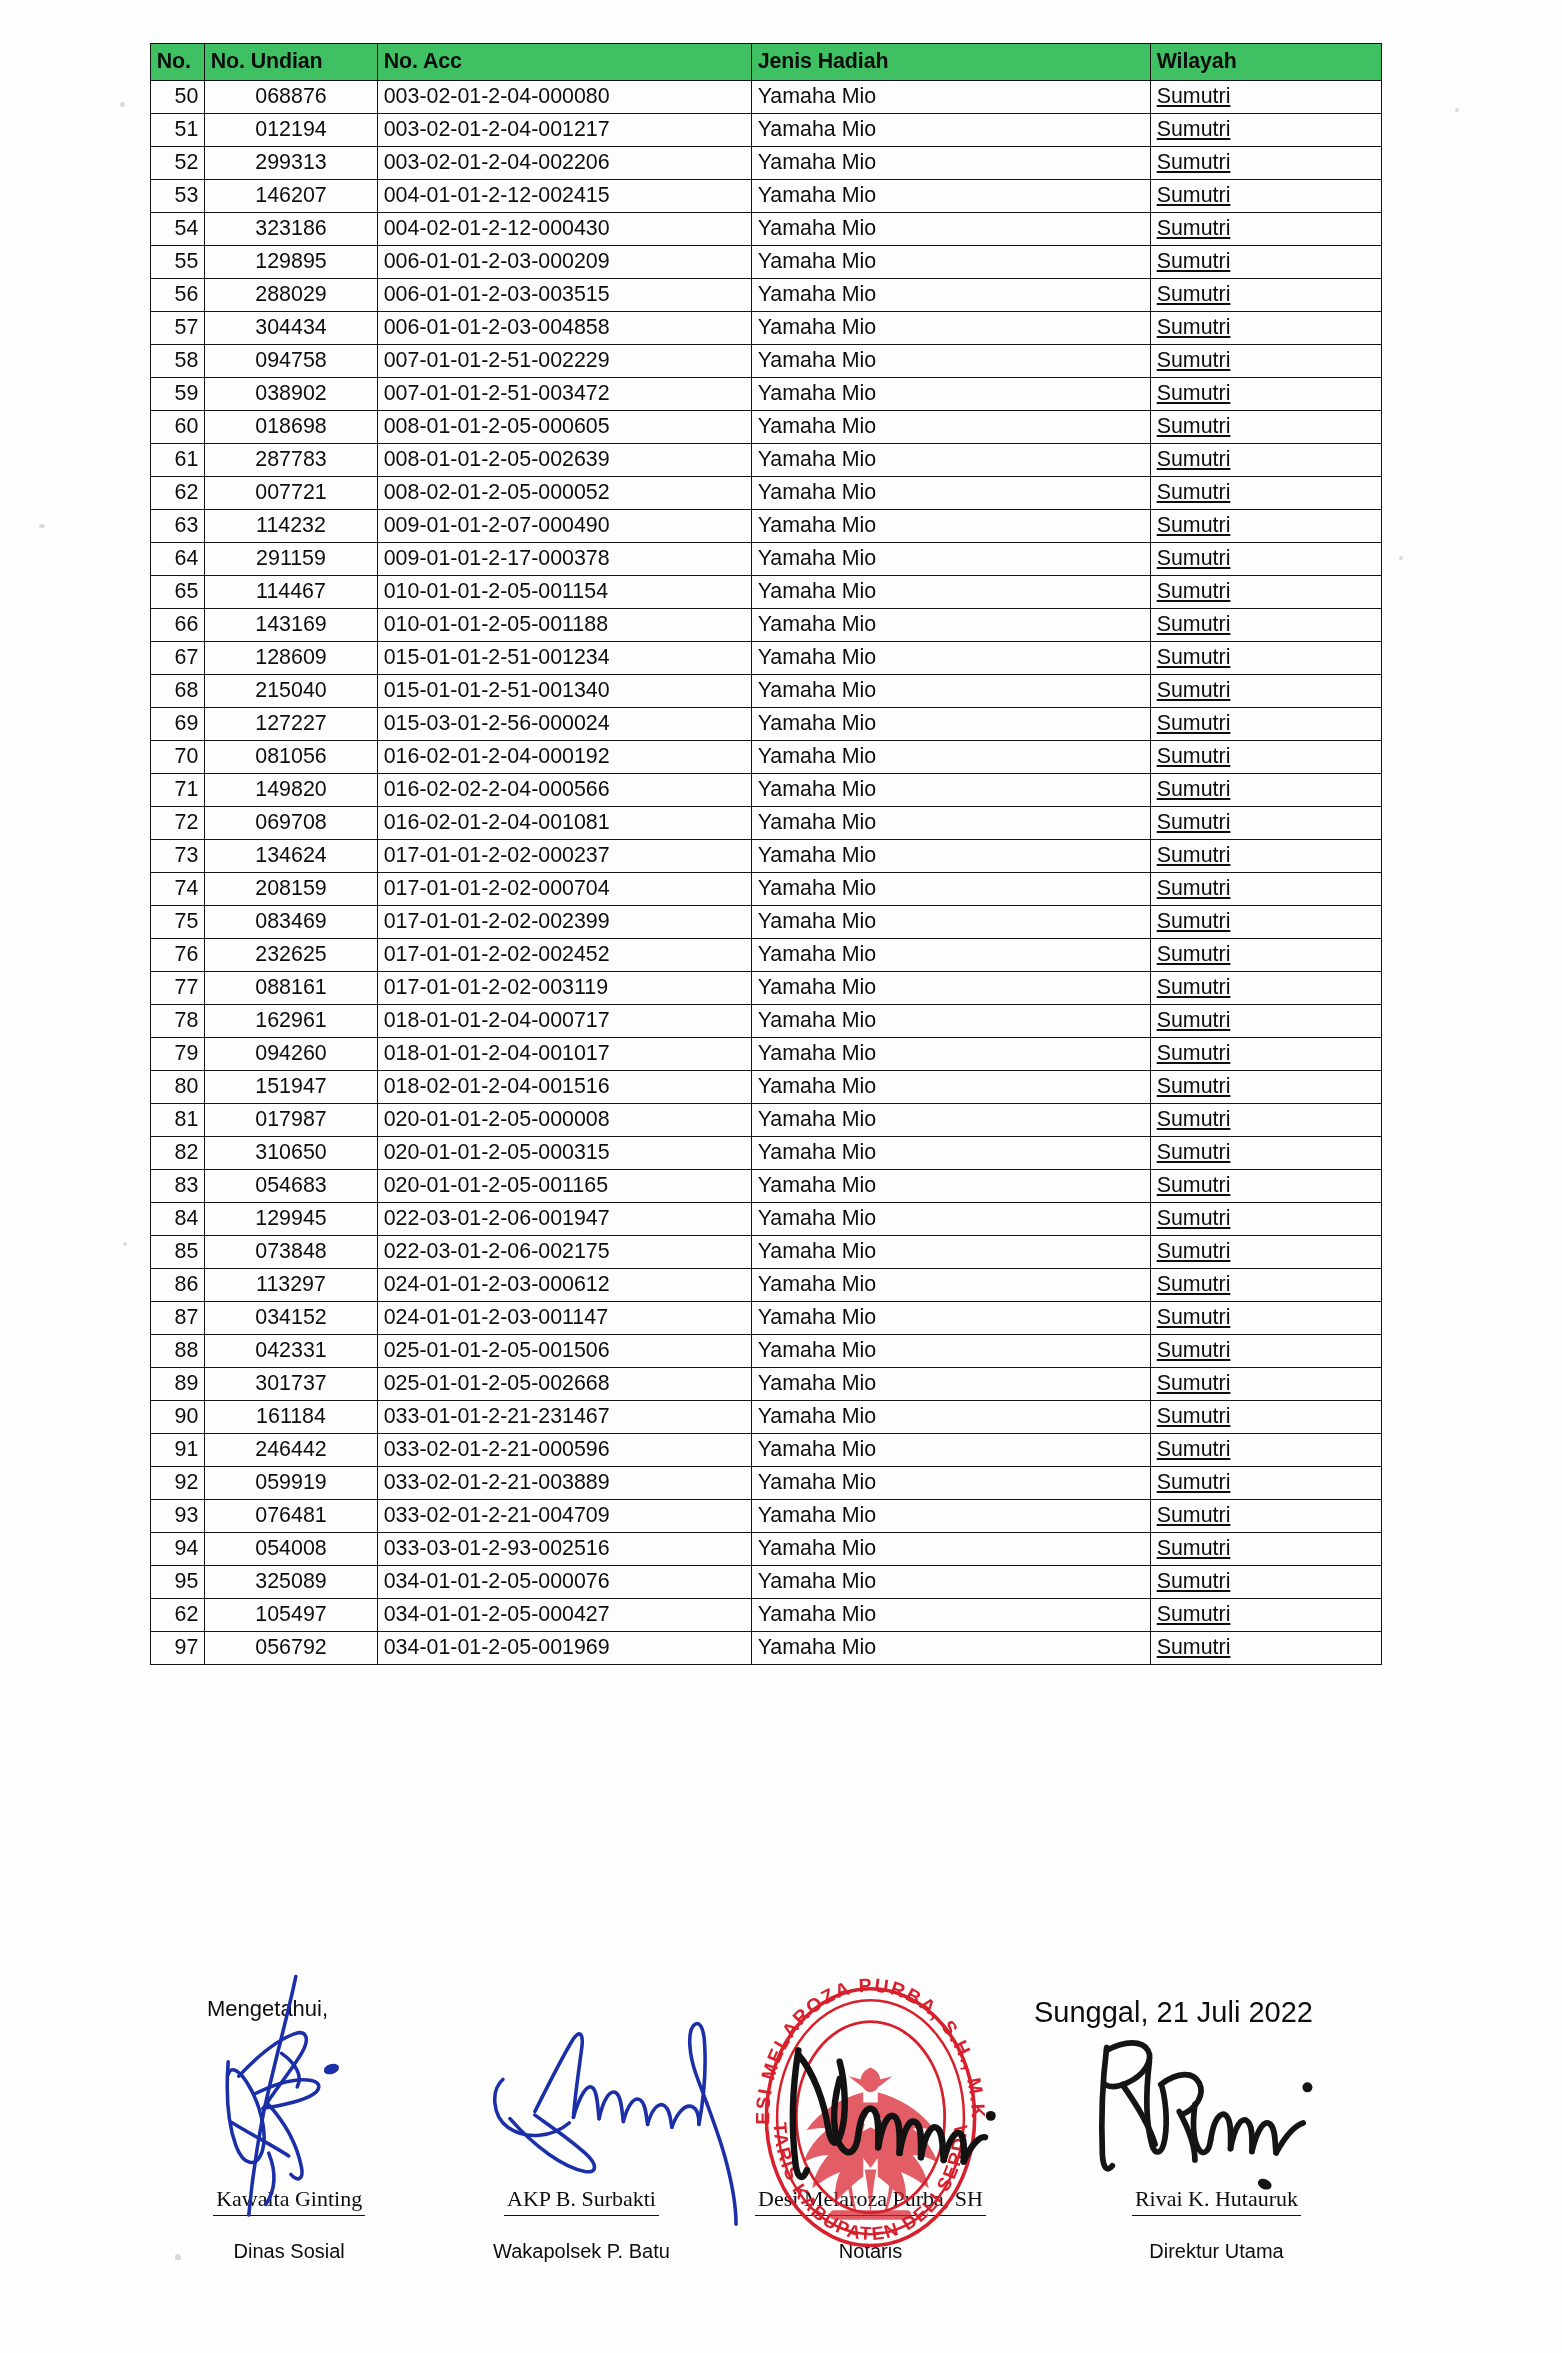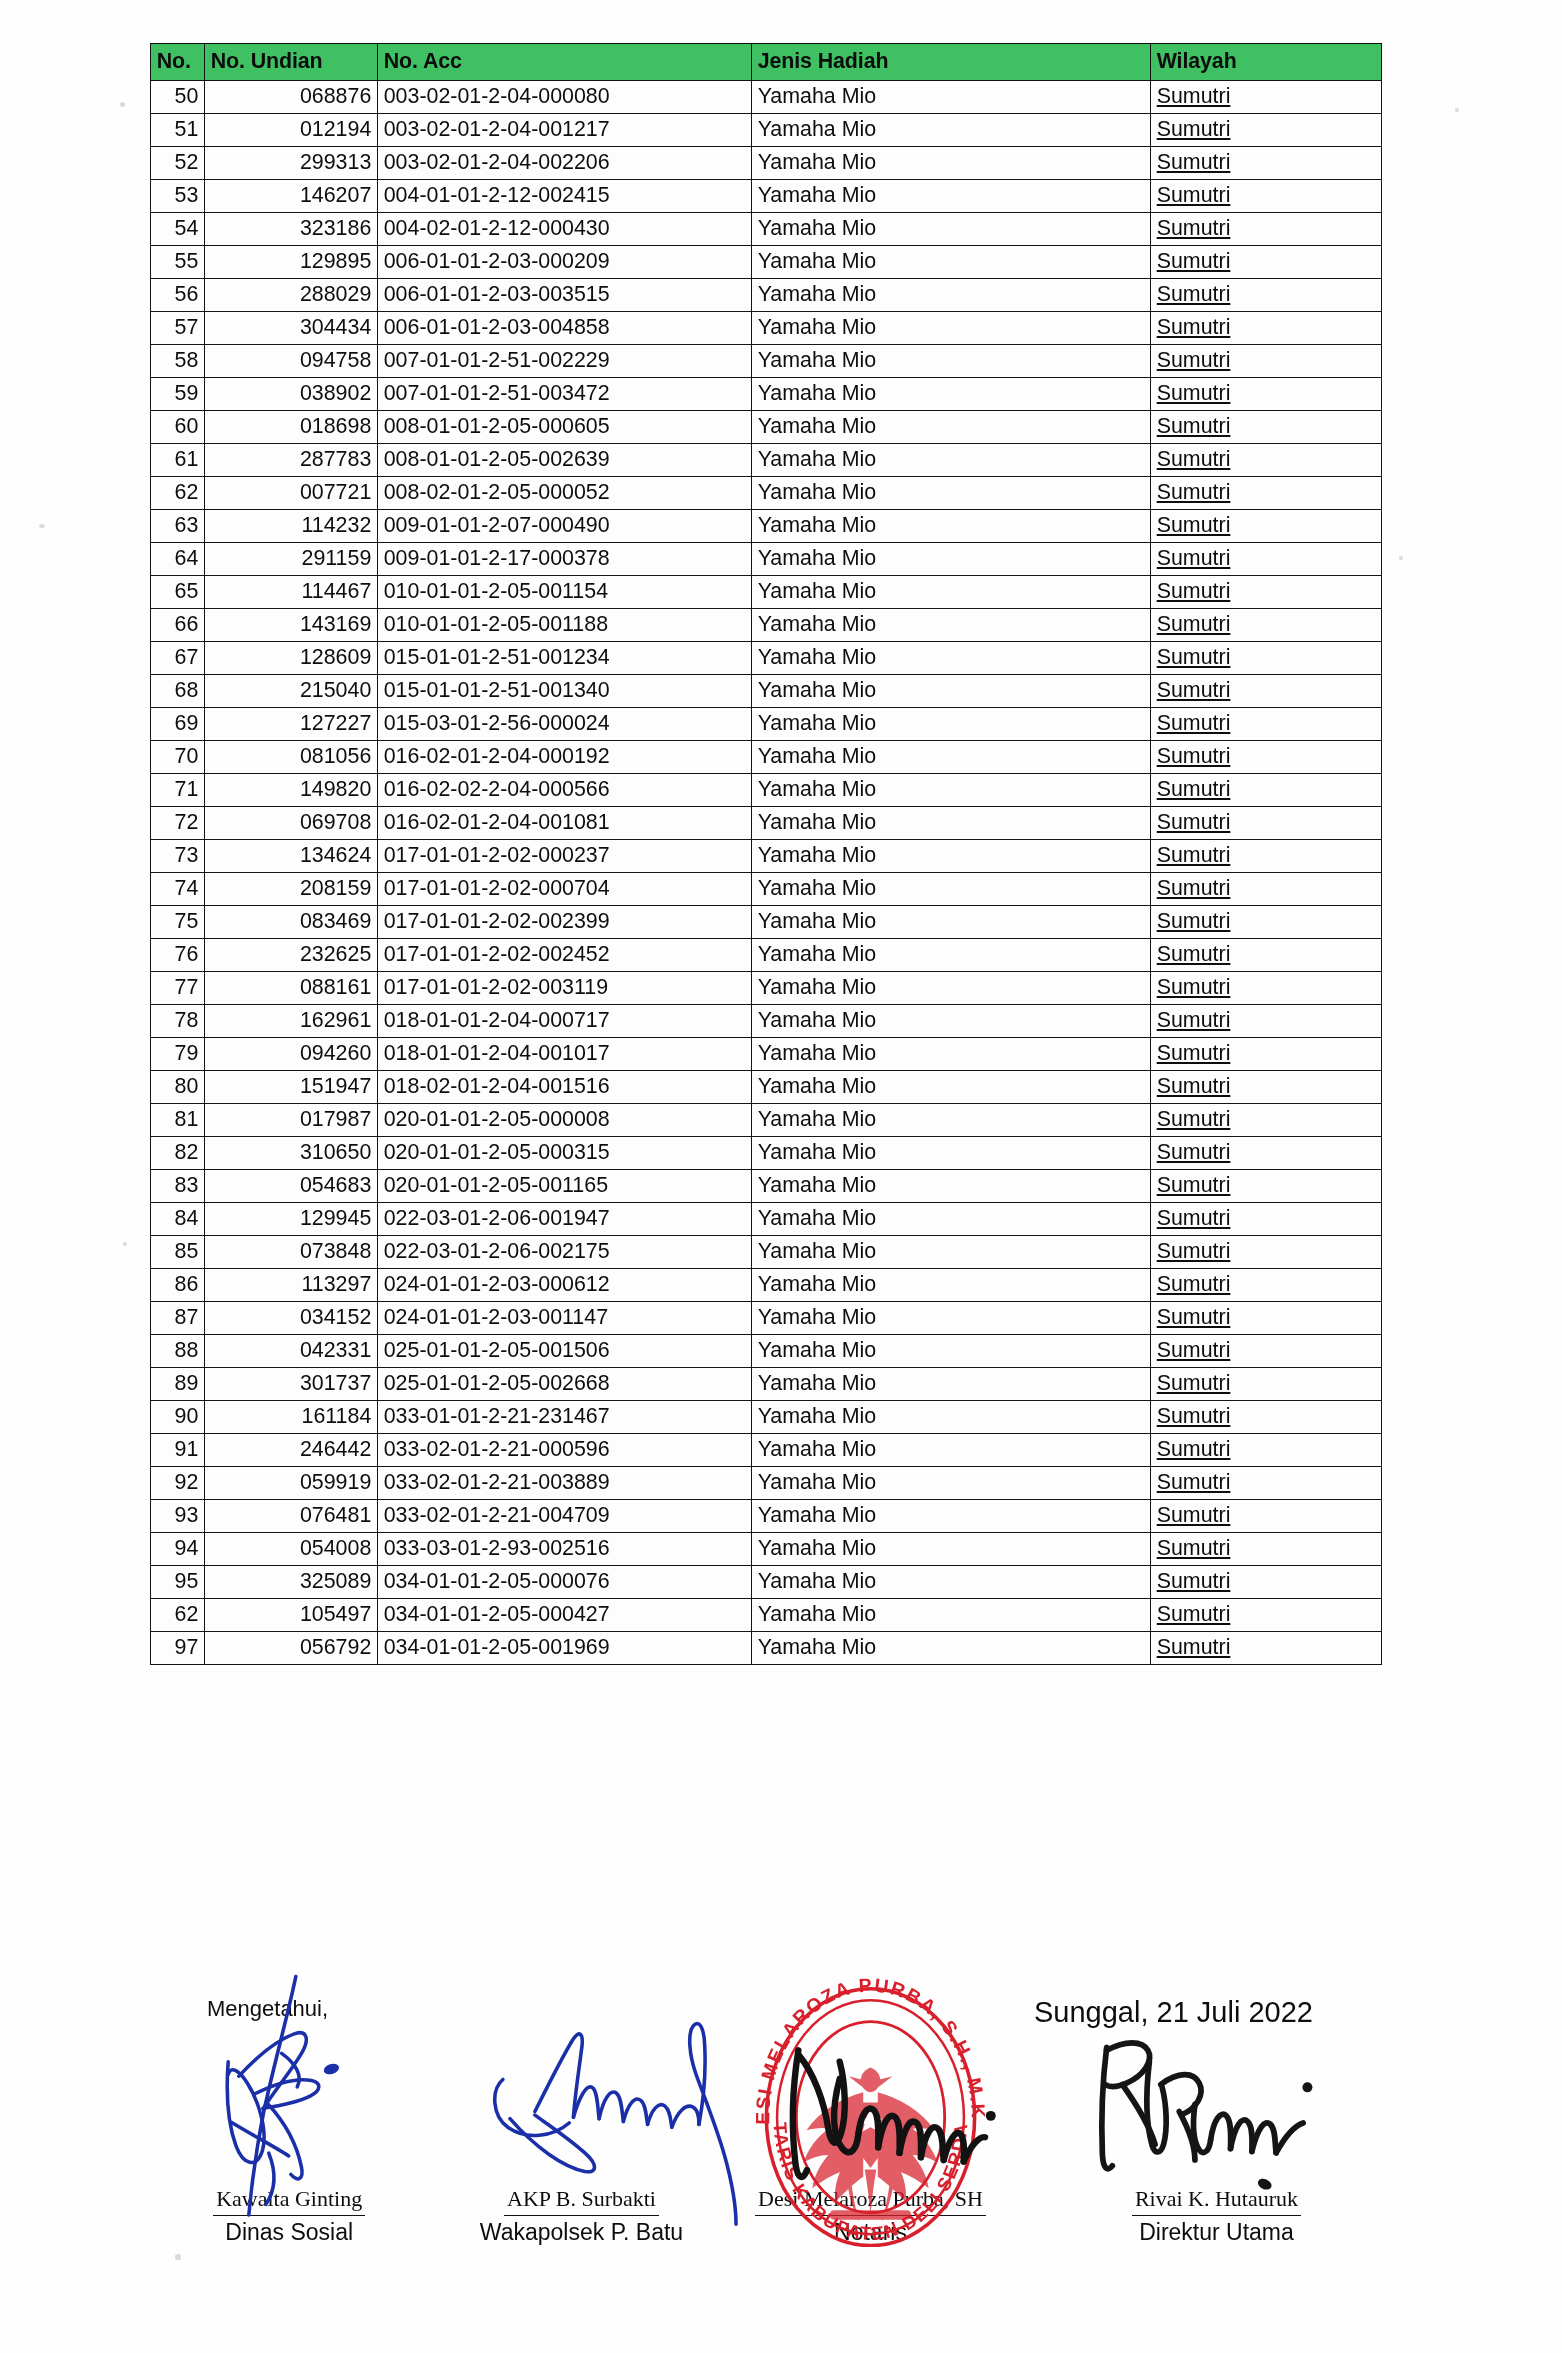--- a/index.html
+++ b/index.html
@@ -62,21 +62,21 @@
     letter-spacing: -0.1px;
   }
   
   col.c-no      { width: 54px;  }
   col.c-undian  { width: 173px; }
   col.c-acc     { width: 374px; }
   col.c-hadiah  { width: 399px; }
   col.c-wilayah { width: 231px; }
 
   td.no      { text-align: right; padding-right: 7.1px; }
-  td.undian  { text-align: right;  padding-left: 8.6px;  }
+  td.undian  { text-align: center;  padding-left: 8.6px;  }
   td.acc     { text-align: left;  padding-left: 8.6px;  }
   td.hadiah  { text-align: left;  padding-left: 8.6px;  }
   td.wilayah { text-align: left;  padding-left: 8.6px; text-decoration: underline;  }
 
   th.no      { text-align: left; padding-left: 4.3px; }
 
   
   .footer {
     position: absolute;
     left: 150px;
@@ -97,22 +97,22 @@
   }
   .sig-name {
     font-family: "Liberation Serif", serif;
     font-size: 22px;
     border-bottom: 1.4px solid #111;
     display: inline-block;
     padding: 0 2.9px 1.4px 2.9px;
     white-space: nowrap;
   }
   .sig-role {
-    font-size: 23px;
-    margin-top: 1px;
+    font-size: 20px;
+    margin-top: 22px;
     white-space: nowrap;
   }
   .sig-names-row {
     position: absolute;
     top: 194px;
   }
 
   
   .ink {
     position: absolute;

